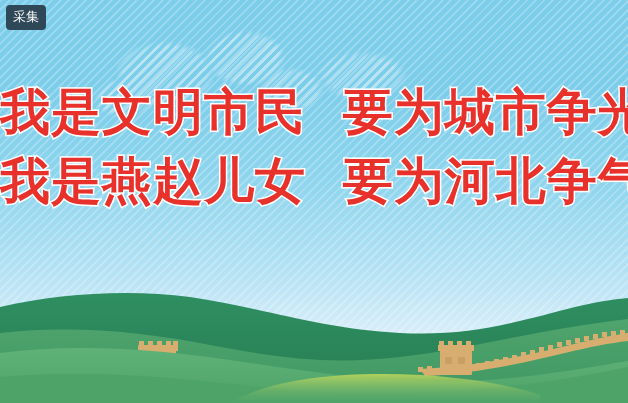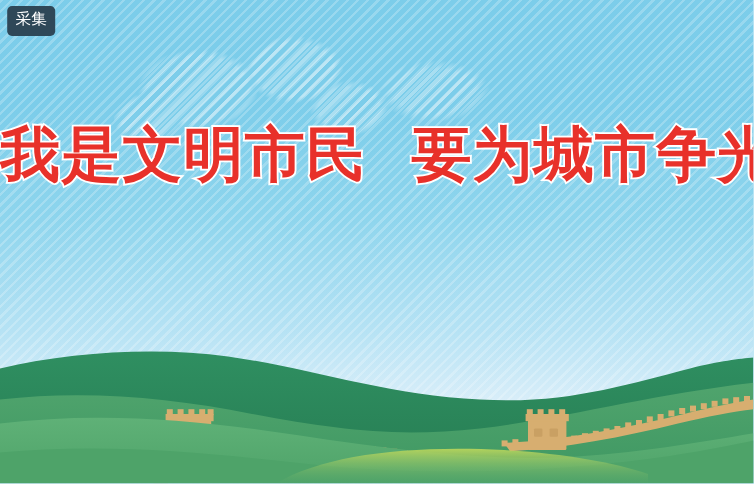--- a/index.html
+++ b/index.html
@@ -91,21 +91,21 @@
     left: 0; top: 245px;
     width: 628px;
     height: 158px;
   }
   .landscape svg { display: block; }
 
   
   .slogan {
     position: absolute;
     left: 0;
-    top: 100px;
+    top: 83px;
     width: 624px;
     text-align: center;
     line-height: 1.18;
     font-weight: bold;
     font-size: 50px;
     letter-spacing: 1px;
     color: #e8312a;
     font-family: "DejaVu Sans", "Liberation Sans", sans-serif;
     -webkit-text-stroke: 3px #ffffff;
     paint-order: stroke fill;
@@ -282,17 +282,18 @@
                  C560,136 600,128 628,122 L628,158 L0,158 Z" fill="#4ea369"></path>
 
         <path d="M230,158 C270,134 340,126 420,130 C470,133 510,140 540,150
                  L540,158 Z" fill="url(#gGlow)"></path>
       </g>
     </svg>
   </div>
 
   <div class="slogan">
     <span class="slogan-line">我是文明市民  要为城市争光</span>
+    <span class="slogan-line">我是燕赵儿女  要为河北争气</span>
   </div>
 
   <button class="capture-btn">采集</button>
 
 </div>
 
 </body></html>

